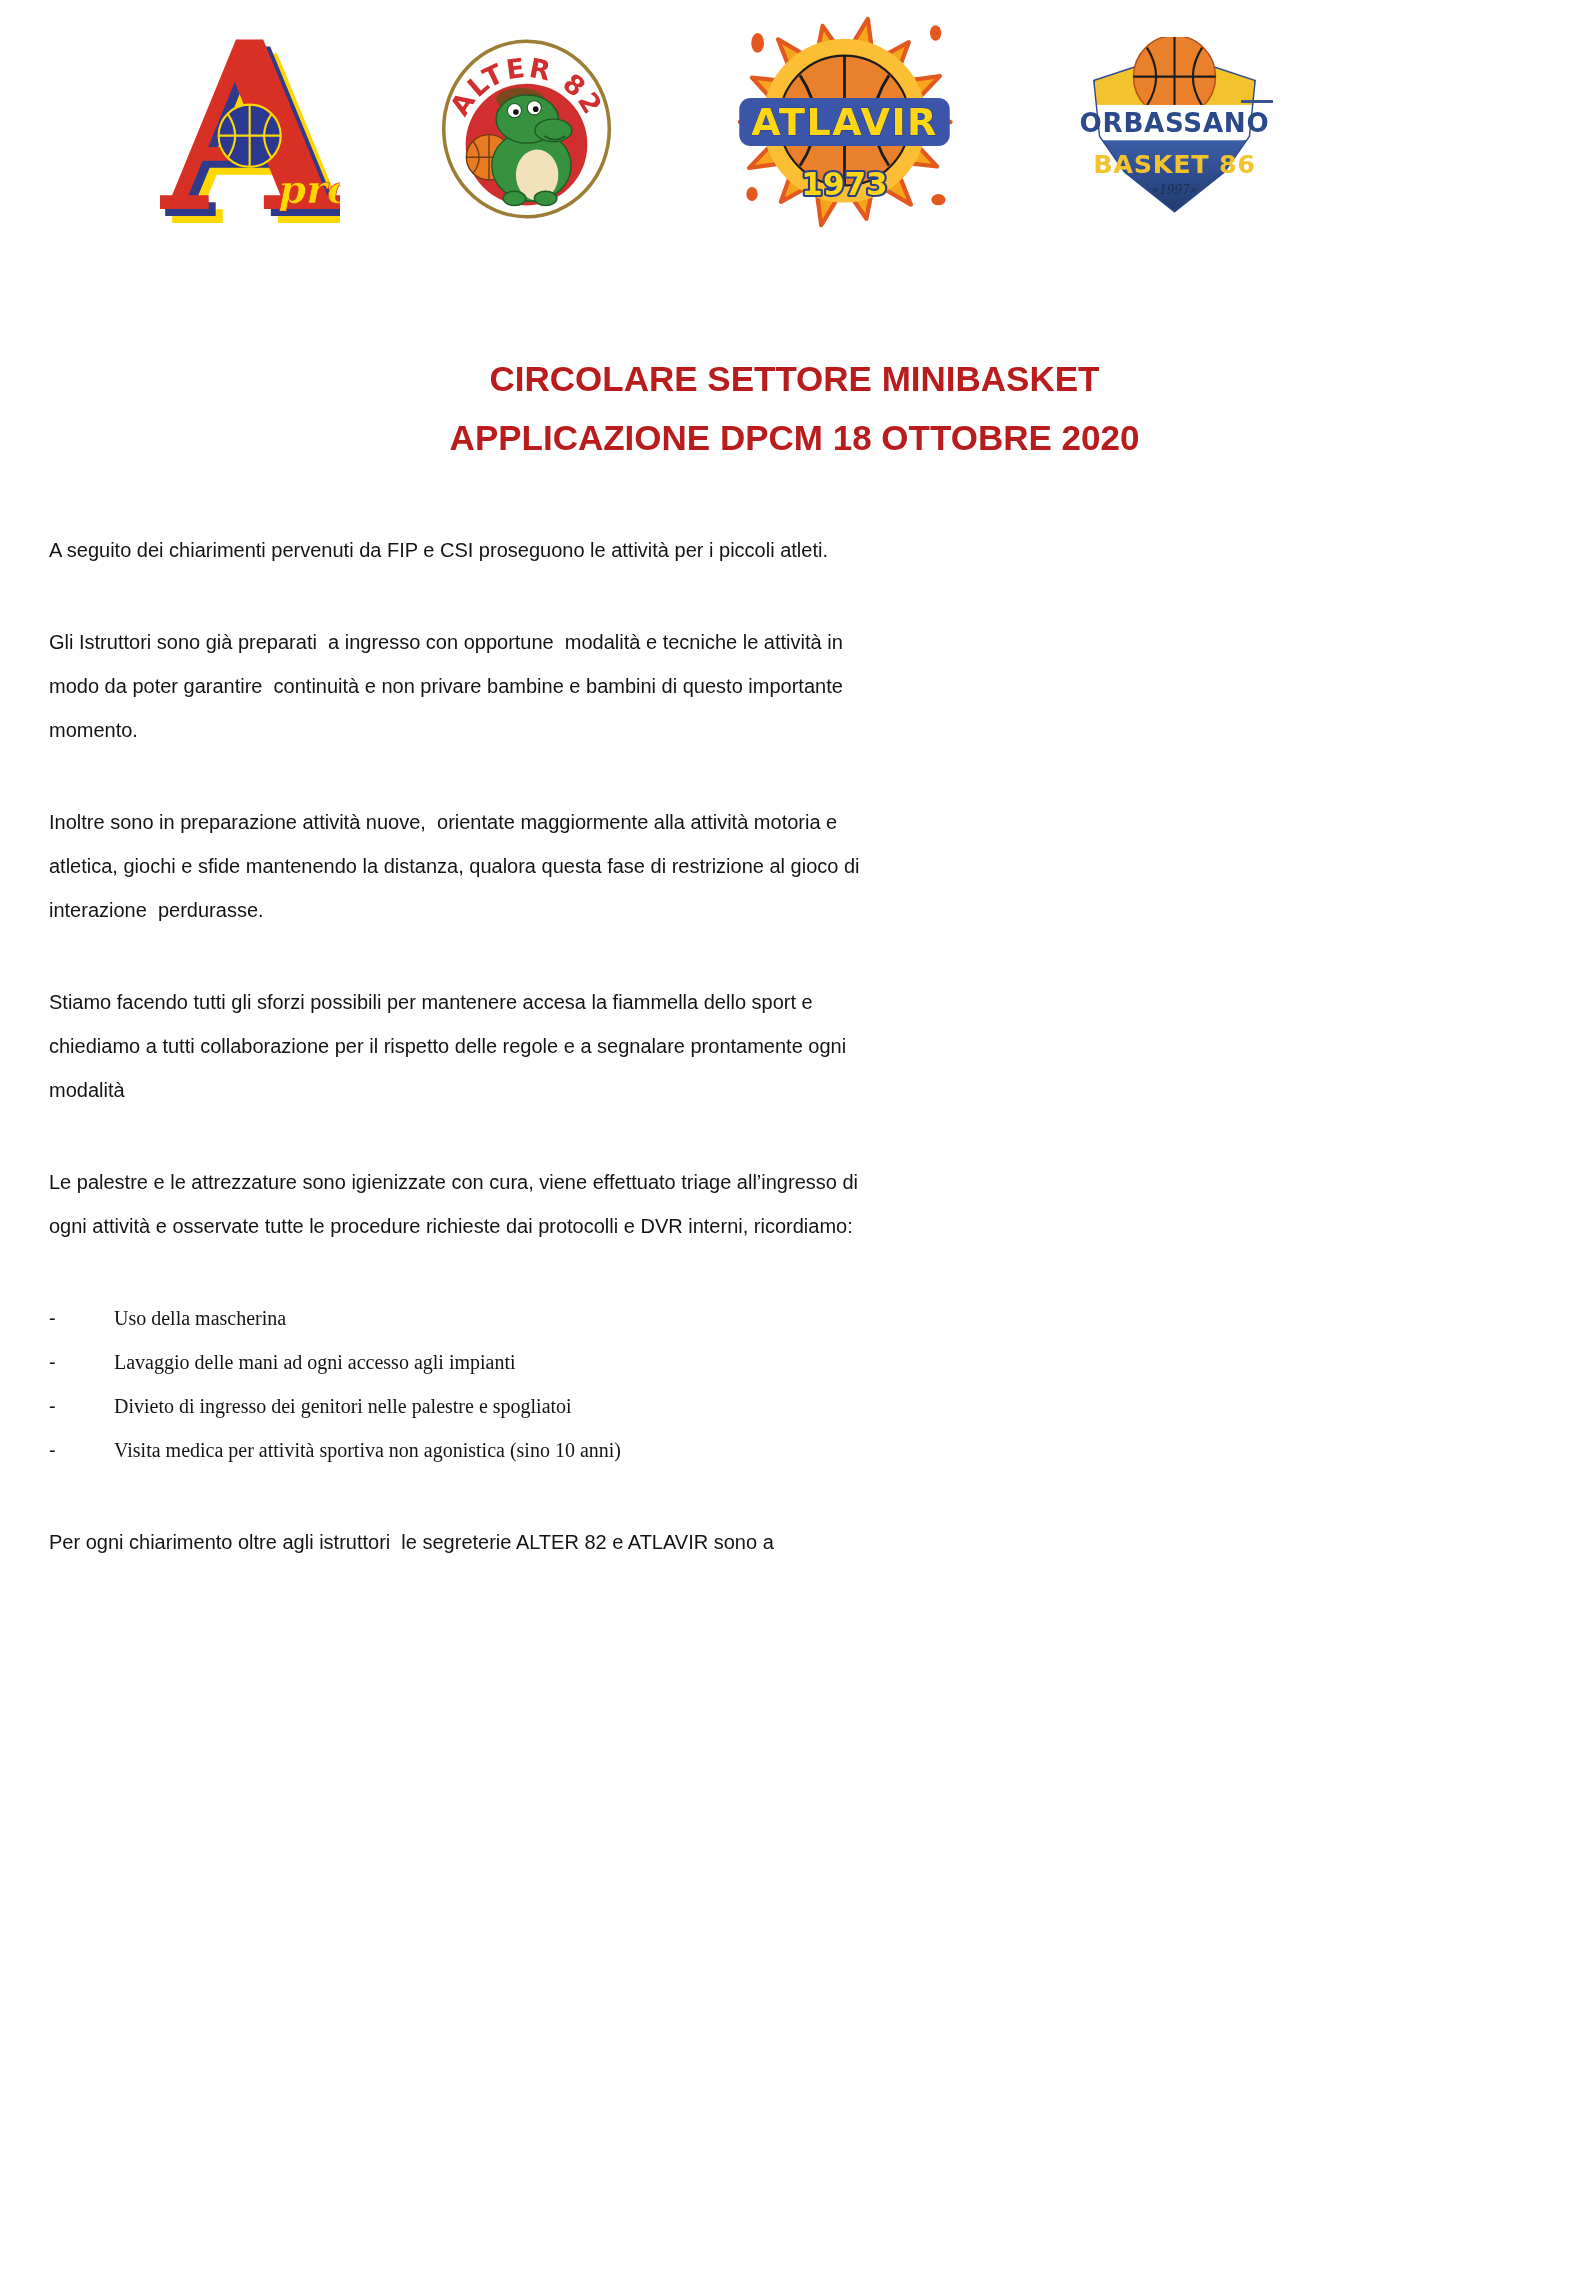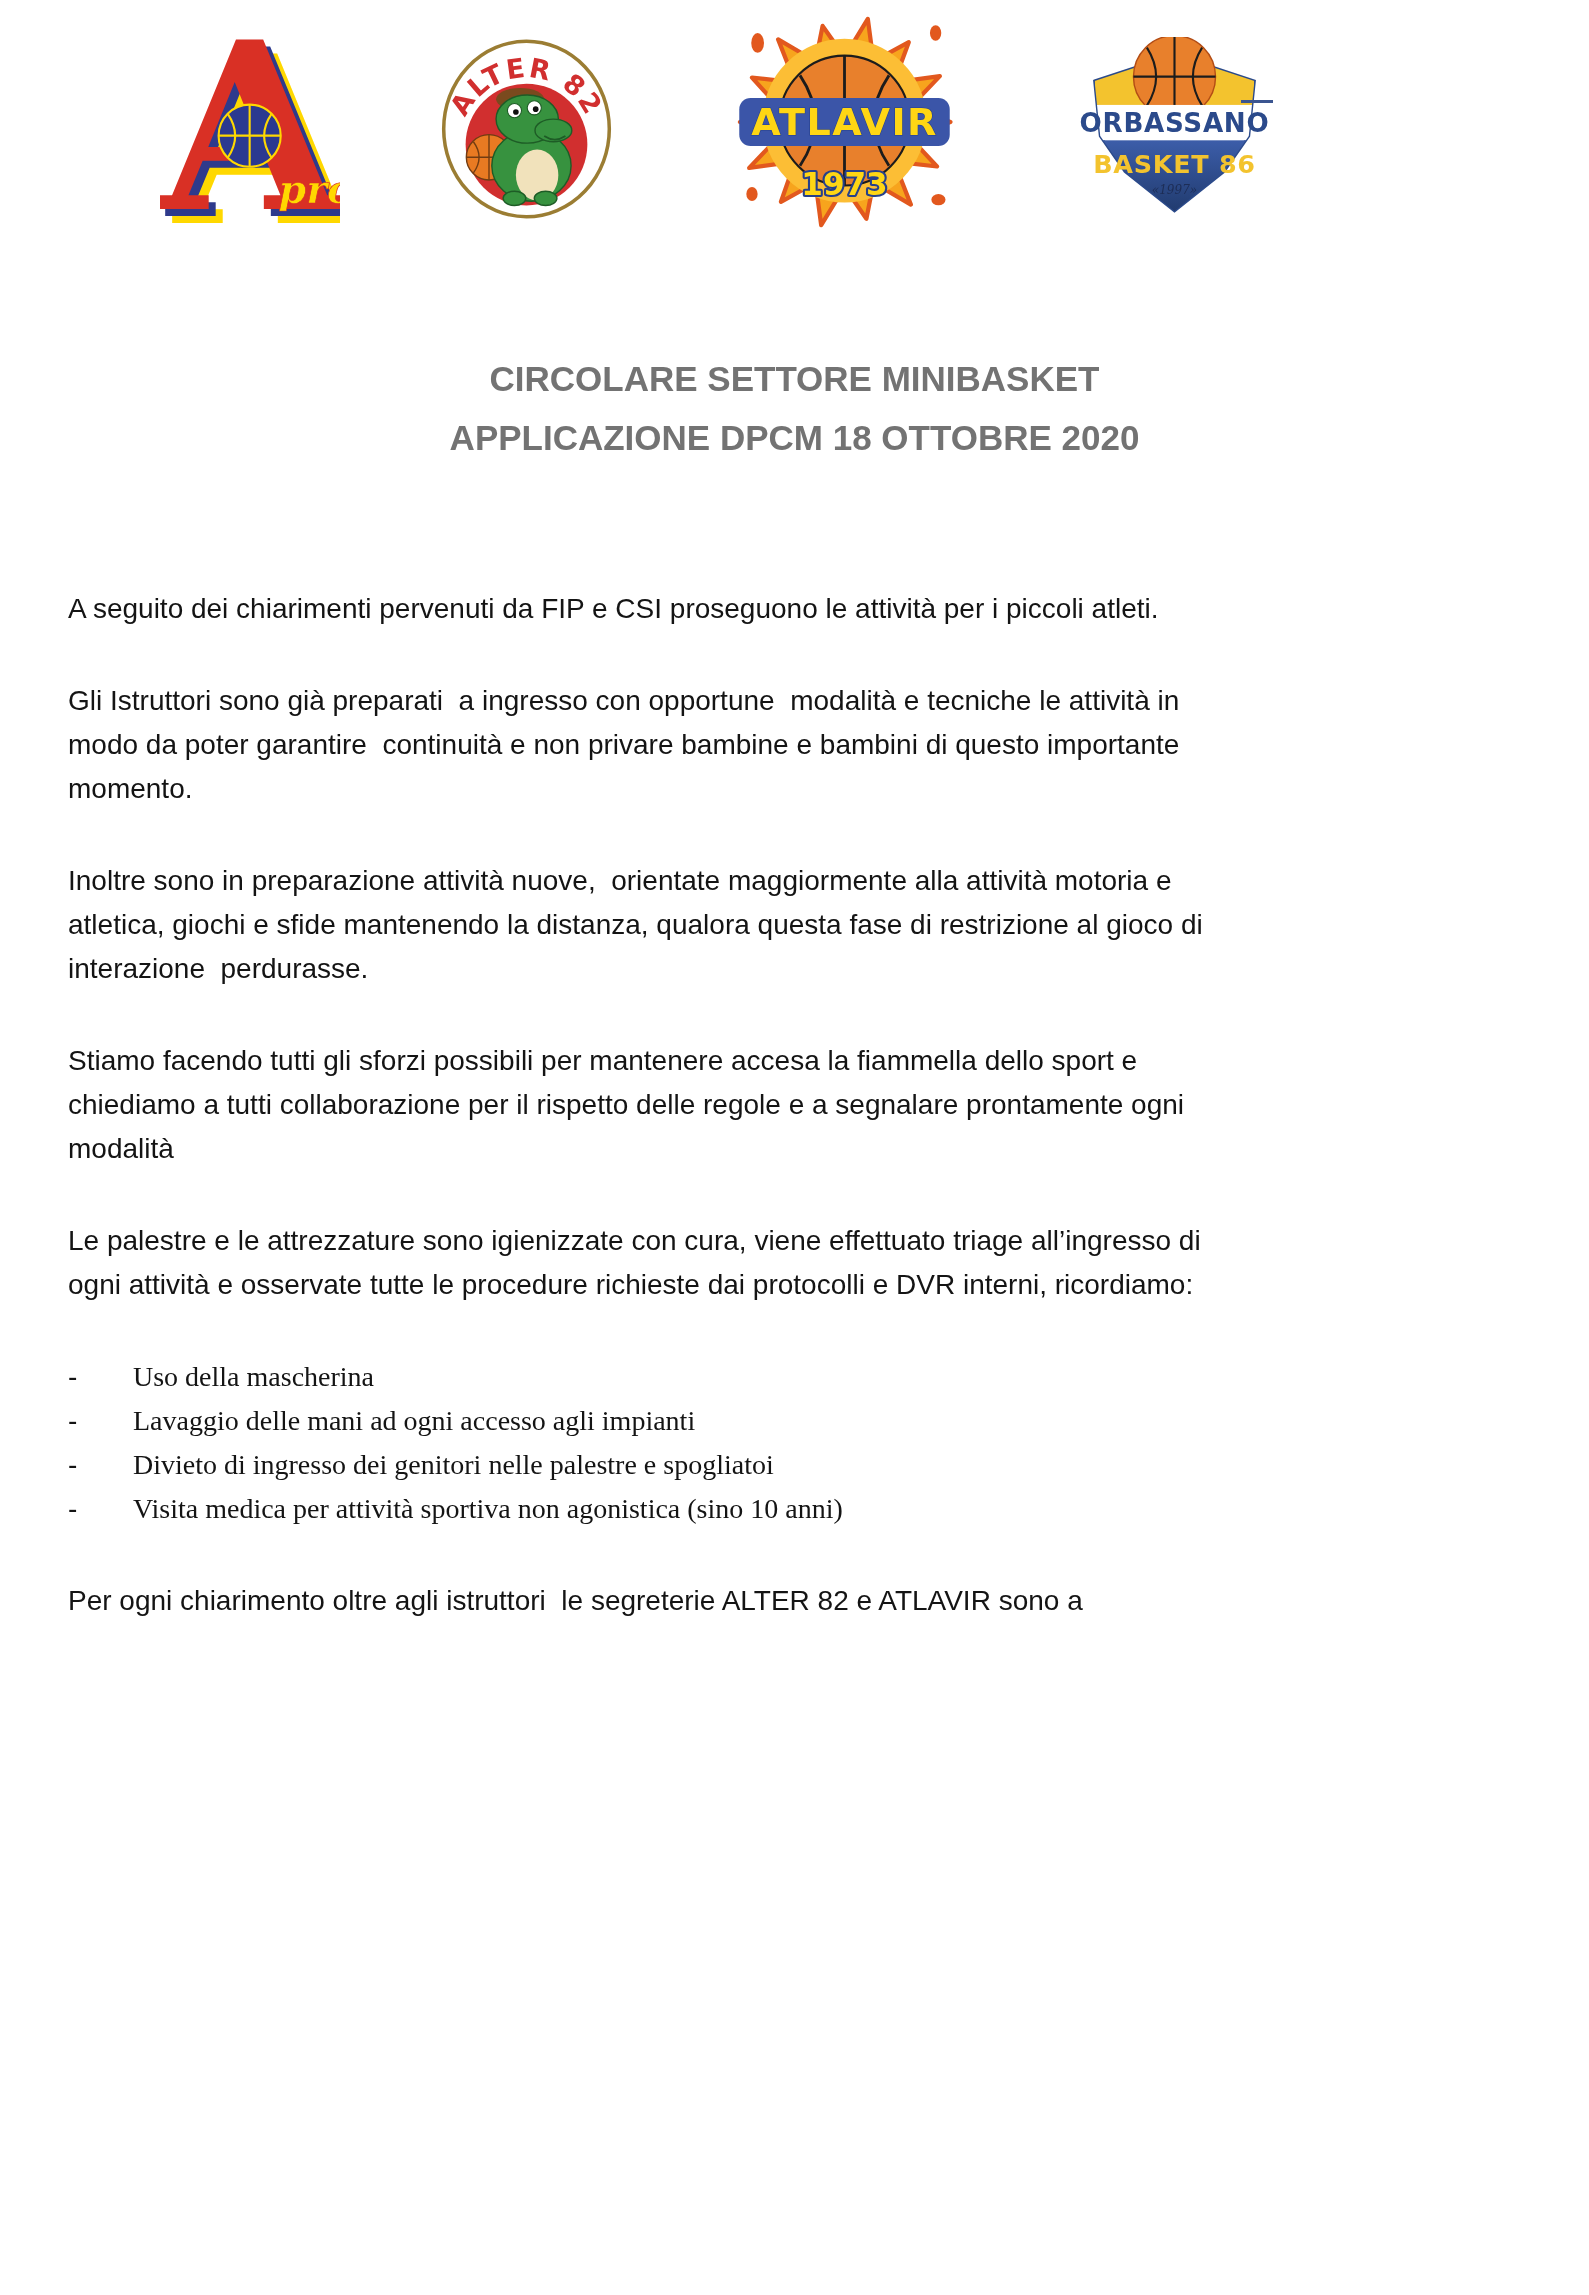--- a/index.html
+++ b/index.html
@@ -12,25 +12,25 @@
   .logo-row { position:relative; height:254px; }
   .logo { position:absolute; }
   .logo-apro      { left:160px;  top:24px;  width:180px; height:205px; }
   .logo-alter82   { left:438px;  top:37px;  width:177px; height:184px; }
   .logo-atlavir   { left:735px; top:8.5px;  width:219px; height:226px; }
   .logo-orbassano { left:1079px; top:37px;  width:191px; height:184px; }
   .scan-artifact  { position:absolute; left:1241px; top:100px; width:32px; height:2.8px; background:#3b5590; }
 
   .title-block {
     padding-top:95px; text-align:center;
-    font-weight:bold; font-size:35px; line-height:59px; color:#737373;
+    font-weight:bold; font-size:35px; line-height:59px; color:#b91c1c;
   }
   .content {
-    margin-top:120px; padding:0 68px;
-    font-size:28px; line-height:44px;
+    margin-top:61px; padding:0 49px;
+    font-size:20px; line-height:44px;
   }
   .para { margin-bottom:48px; }
   .line { white-space:pre; }
   .bullet-list { margin-bottom:48px; }
   .bullet-row { display:flex; }
   .bullet-marker { width:65px; white-space:pre; }
   .bullet-text { white-space:pre; flex:1;font-family:Liberation Serif, serif; }
   .para:last-child { margin-bottom:0; }
 </style>
 </head>

